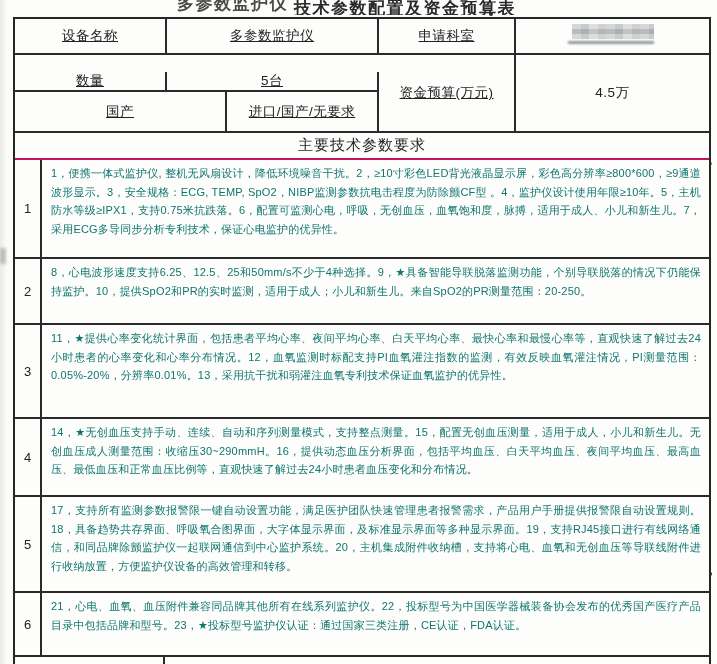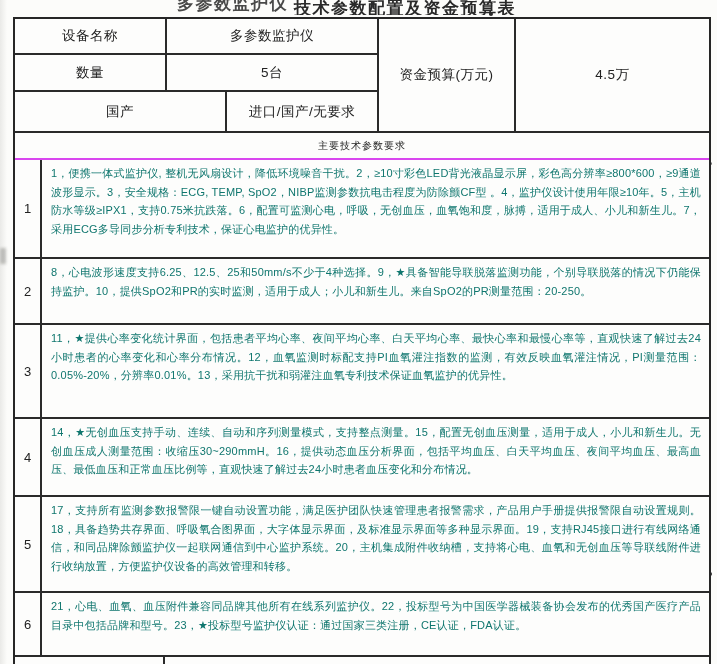--- a/index.html
+++ b/index.html
@@ -31,32 +31,32 @@
     transform: translateX(-12px);
   }
   .title-prefix { position:relative; top:-5px; filter: blur(0.6px); opacity:.85; }
   
   .tbl {
     position:absolute; left:13px; top:17px; width:698px; height:650px;
     border:2px solid #262626; border-bottom:none;
     background:#fdfdfc;
   }
   .bb { border-bottom:2px solid #2a2a2a; }
-  .br { border-right:2px solid #2a2a2a; }
+  .br { border-right:2px solid #2a2a2a;text-decoration:underline; }
   .row { display:flex; }
   .cell {
     display:flex; align-items:center; justify-content:center;
     font-size:13.5px; letter-spacing:.5px; color:#222;
   }
   
   .top-section { display:flex; height:114px; border-bottom:2px solid #2a2a2a; }
   .left-block { width:364px; display:flex; flex-direction:column; }
   .left-block .row { flex:1; }
   .lb-r1 { height:36px; flex:none !important; }
-  .lb-r2 { height:37px; flex:none !important; }
+  .lb-r2 { height:37px; flex:none !important;align-items:flex-end; }
   .lb-r3 { height:39px; flex:none !important; }
   .c-label { width:152px; }
   .c-value { width:212px; }
   .right-block { flex:1; display:flex; flex-direction:column; }
   .rb-r1 { height:36px; display:flex; }
   .rb-r2 { flex:1; display:flex;border-radius:20px; }
   .c-dept { width:137px; }
   .c-wide { flex:1; }
   
   .redacted-wrap { position:relative; width:90px; height:24px; }
@@ -65,23 +65,23 @@
     background:
       repeating-linear-gradient(0deg, rgba(255,255,255,.22) 0 5px, rgba(110,115,120,.18) 5px 10px),
       repeating-linear-gradient(90deg, #c9cccd 0 9px, #b9bdc0 9px 17px, #d4d6d6 17px 26px, #c2c5c7 26px 34px);
   }
   .smudge {
     position:absolute; left:0; top:17px; width:86px; height:3px;
     background:#3f4347; filter:blur(1px); opacity:.55;
   }
   
   .params-header {
-    height:27px; border-bottom:2px solid #d946ef;
+    height:27px; border-bottom:2px solid #be185d;
     display:flex; align-items:center; justify-content:center;
-    font-size:10px; letter-spacing:1px; color:#1f1f1f;
+    font-size:15px; letter-spacing:1px; color:#1f1f1f;
   }
   
   .prow { display:flex; border-bottom:2px solid #2a2a2a; overflow:hidden; }
   .pnum {
     width:27px; border-right:2px solid #2a2a2a; flex:none;
     display:flex; align-items:center; justify-content:center;
     font-size:13px; color:#222;
   }
   .ptext {
     flex:1; padding:4px 8px 2px 9px;
@@ -131,20 +131,29 @@
         <div class="row lb-r2 bb">
           <div class="cell c-label br">数量</div>
           <div class="cell c-value br">5台</div>
         </div>
         <div class="row lb-r3">
           <div class="cell c-value br">国产</div>
           <div class="cell c-label br">进口/国产/无要求</div>
         </div>
       </div>
       <div class="right-block">
+        <div class="rb-r1 bb">
+          <div class="cell c-dept br">申请科室</div>
+          <div class="cell c-wide">
+            <div class="redacted-wrap">
+              <div class="mosaic"></div>
+              <div class="smudge"></div>
+            </div>
+          </div>
+        </div>
         <div class="rb-r2">
           <div class="cell c-dept br">资金预算(万元)</div>
           <div class="cell c-wide">4.5万</div>
         </div>
       </div>
     </div>
 
     <div class="params-header">主要技术参数要求</div>
 
     <div class="prow h-r1">

